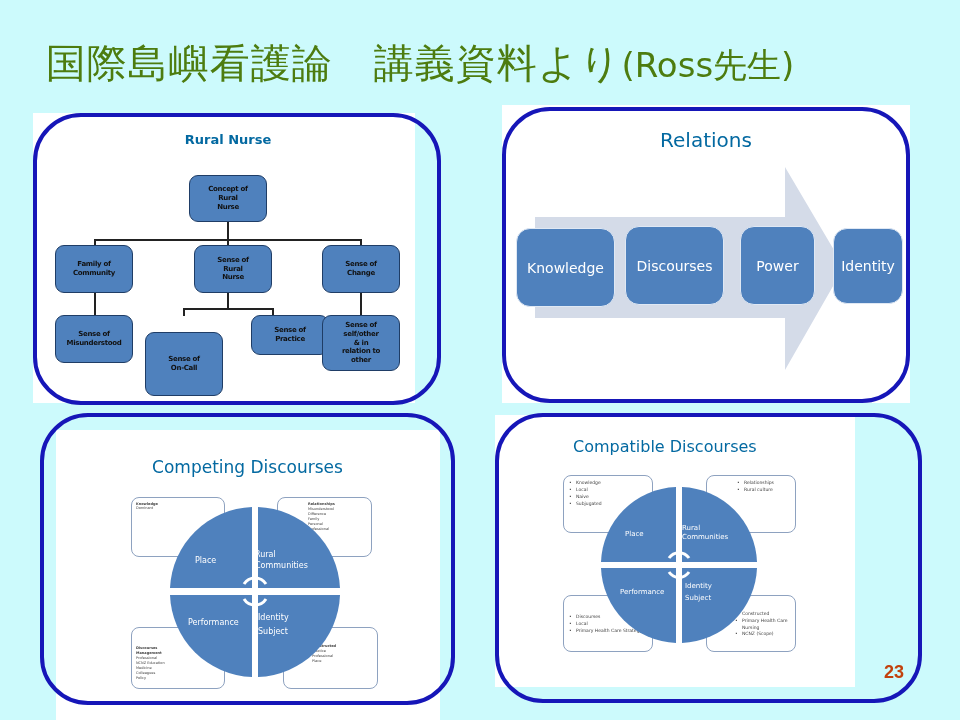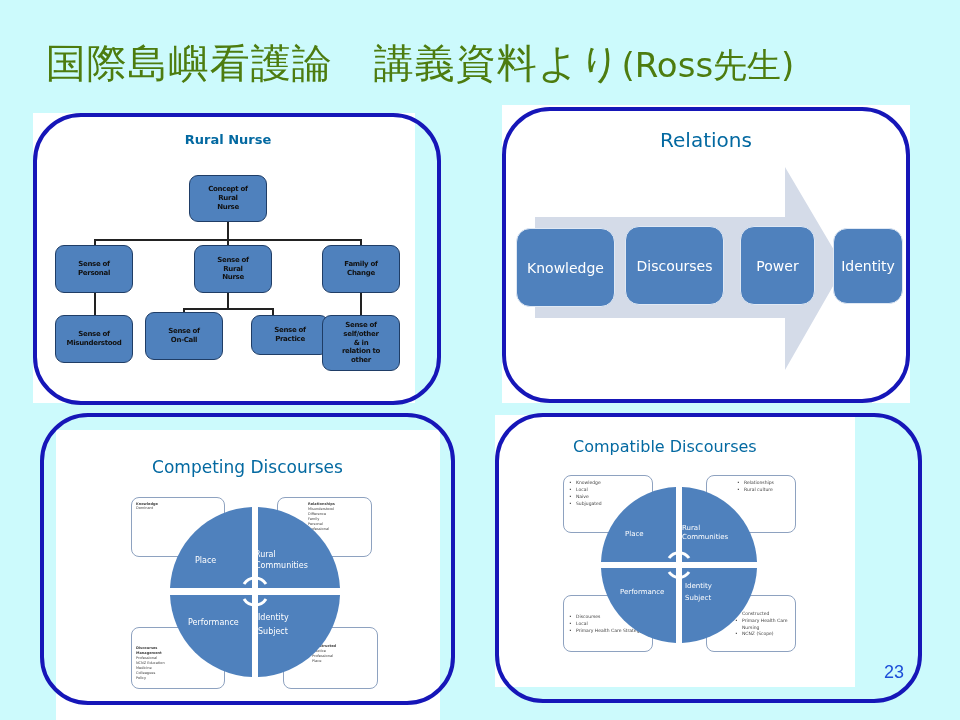--- a/index.html
+++ b/index.html
@@ -46,22 +46,22 @@
   }
   .note {
     position:absolute; border:1.3px solid #8ea2c0; border-radius:8px;
     background:#fff; box-sizing:border-box;
     font-family:"DejaVu Sans", sans-serif; color:#444;
   }
   .note ul { margin:0; padding:0; list-style:none; }
   .note li { position:relative; padding-left:7px; }
   .note li::before { content:"•"; position:absolute; left:0; }
   .page-num {
-    position:absolute; right:56px; top:662px; font-weight:normal;
-    font-size:18px; color:#1d4ed8;
+    position:absolute; right:56px; top:662px; font-weight:bold;
+    font-size:18px; color:#c2410c;
   }
 </style>
 </head>
 <body>
 
 <div class="slide-title">
   <span>国際島嶼看護論　講義資料より</span><span class="sub">(Ross先生)</span>
 </div>
 
 <div>
@@ -76,25 +76,25 @@
   <div class="line" style="left:227px;top:239px;width:1.5px;height:7px;"></div>
   <div class="line" style="left:360px;top:239px;width:1.5px;height:7px;"></div>
   <div class="line" style="left:94px;top:292px;width:1.5px;height:24px;"></div>
   <div class="line" style="left:227px;top:292px;width:1.5px;height:16px;"></div>
   <div class="line" style="left:183px;top:308px;width:90px;height:1.5px;"></div>
   <div class="line" style="left:183px;top:308px;width:1.5px;height:8px;"></div>
   <div class="line" style="left:272px;top:308px;width:1.5px;height:8px;"></div>
   <div class="line" style="left:360px;top:292px;width:1.5px;height:24px;"></div>
 
   <div class="org-box" style="left:189px;top:175px;width:78px;height:47px;">Concept of Rural Nurse</div>
-  <div class="org-box" style="left:55px;top:245px;width:78px;height:48px;">Sense of Personal</div>
+  <div class="org-box" style="left:55px;top:245px;width:78px;height:48px;">Family of Community</div>
   <div class="org-box" style="left:194px;top:245px;width:78px;height:48px;">Sense of Rural Nurse</div>
-  <div class="org-box" style="left:322px;top:245px;width:78px;height:48px;">Family of Change</div>
+  <div class="org-box" style="left:322px;top:245px;width:78px;height:48px;">Sense of Change</div>
   <div class="org-box" style="left:55px;top:315px;width:78px;height:48px;">Sense of Misunderstood</div>
-  <div class="org-box" style="left:145px;top:312px;width:78px;height:48px;">Sense of On-Call</div>
+  <div class="org-box" style="left:145px;top:332px;width:78px;height:64px;">Sense of On-Call</div>
   <div class="org-box" style="left:251px;top:315px;width:78px;height:40px;">Sense of Practice</div>
   <div class="org-box" style="left:322px;top:315px;width:78px;height:56px;">Sense of self/other &amp; in relation to other</div>
 
   <div class="frame" style="left:33px;top:113px;width:408px;height:292px;"></div>
 </div>
 
 <div>
   <div class="img" style="left:502px;top:105px;width:408px;height:298px;"></div>
   <div class="p-title" style="left:502px;top:128px;width:408px;font-size:20px;">Relations</div>
   <svg style="position:absolute;left:502px;top:105px;" width="408" height="298">

